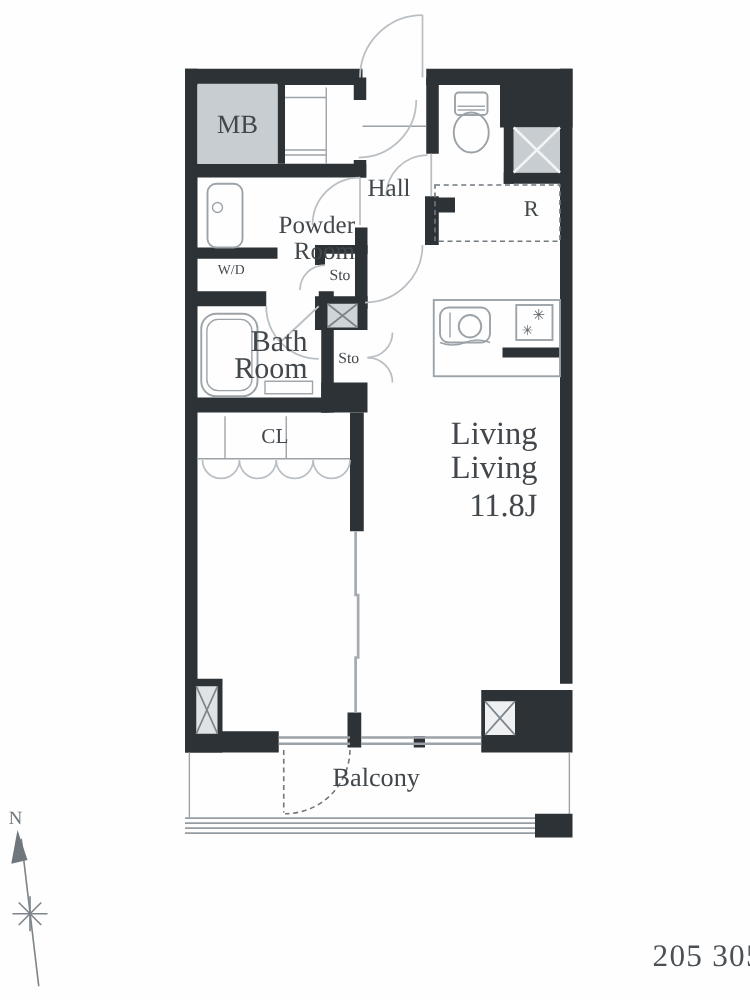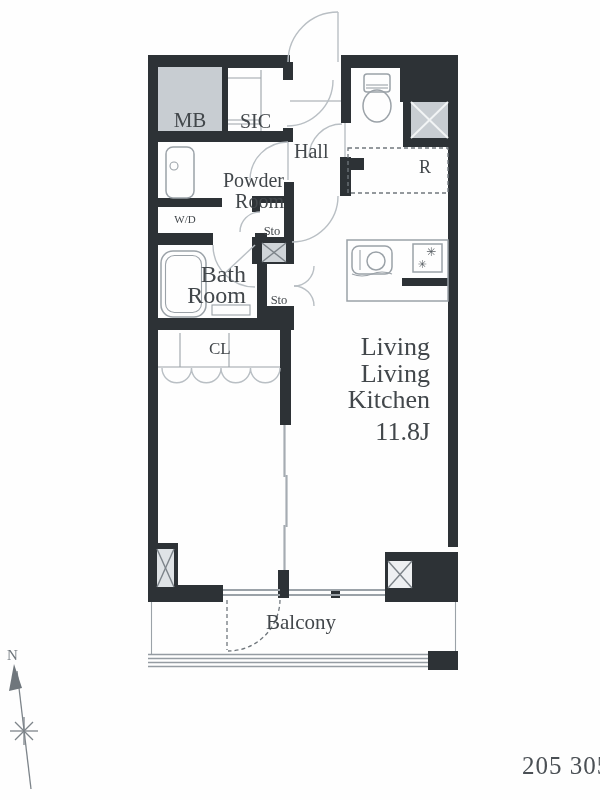--- a/index.html
+++ b/index.html
@@ -1,21 +1,21 @@
 <!DOCTYPE html>
 <html style="--wall: #2d3236; --fill-gray: #c8cdd2; --fill-gray-light: #dfe3e6; --line-gray: #9ba2a8; --arc-gray: #b9bfc4; --text: #42474b;"><head>
 <meta charset="utf-8">
 <style>
   html,body{margin:0;padding:0;background:#ffffff;}
   .page{position:relative;width:600px;height:800px;background:#fefefe;overflow:hidden;
         font-family:"Liberation Serif","DejaVu Serif",serif;}
   .wall{position:absolute;background:var(--wall,#2d3236);}
   .gbox{position:absolute;}
   .lbl{position:absolute;color:var(--text,#42474b);white-space:nowrap;line-height:1;}
-  .cbox{display:flex;align-items:flex-end;justify-content:center;text-align:center;}
+  .cbox{display:flex;align-items:center;justify-content:center;text-align:center;}
   .stack{display:flex;flex-direction:column;align-items:flex-end;text-align:center;}
   svg.overlay{position:absolute;left:0;top:0;}
   .fx{fill:none;stroke:var(--line-gray,#9ba2a8);stroke-width:1.5;}
   .fx2{fill:none;stroke:var(--line-gray,#9ba2a8);stroke-width:1.1;}
   .arc{fill:none;stroke:var(--arc-gray,#b9bfc4);stroke-width:1.4;}
   .dashed{fill:none;stroke:#71787e;stroke-width:1.3;stroke-dasharray:4 3;}
   .xw{stroke:#f2f4f5;stroke-width:2;}
   .xd{stroke:#7c8389;stroke-width:1.4;}
   .win{stroke:var(--line-gray,#9ba2a8);stroke-width:2;}
   .panel{stroke:#a6acb2;stroke-width:2.2;}
@@ -186,23 +186,20 @@
       <line class="comp" x1="10" y1="731" x2="38" y2="731"></line>
       <line class="comp" x1="24" y1="717" x2="24" y2="745"></line>
       <line class="comp" x1="15" y1="722" x2="33" y2="740"></line>
       <line class="comp" x1="33" y1="722" x2="15" y2="740"></line>
     </g>
   </svg>
 
   <div class="lbl cbox" style="left:158px;top:67px;width:64px;height:64px;font-size:21px">
       <span>MB</span>
     </div>
-  <div class="lbl cbox" style="left:228px;top:68px;width:55px;height:63px;font-size:20px">
-      <span>SIC</span>
-    </div>
   <div class="lbl" style="left:294px;top:141px;font-size:20px"><span>Hall</span></div>
   <div class="lbl stack" style="left:192px;top:170px;width:92px;font-size:20px;line-height:20.5px">
     <span>Powder</span>
     <span>Room</span>
   </div>
   <div class="lbl cbox" style="left:158px;top:207px;width:54px;height:18px;font-size:11px">
       <span>W/D</span>
     </div>
   <div class="lbl stack" style="left:176px;top:264px;width:70px;font-size:24px;line-height:20.5px">
     <span>Bath</span>
@@ -212,20 +209,19 @@
       <span>Sto</span>
     </div>
   <div class="lbl cbox" style="left:264px;top:266px;width:30px;height:40px;font-size:12.5px">
       <span>Sto</span>
     </div>
   <div class="lbl" style="left:209px;top:340px;font-size:17px"><span>CL</span></div>
   <div class="lbl" style="left:419px;top:158px;font-size:18px"><span>R</span></div>
   <div class="lbl stack" style="left:298px;top:334px;width:132px;font-size:26px;line-height:26.5px">
     <span>Living</span>
     <span>Living</span>
-    <span>Kitchen</span>
     <span style="margin-top:5px">11.8J</span>
   </div>
   <div class="lbl" style="left:266px;top:612px;font-size:21px"><span>Balcony</span></div>
   <div class="lbl" style="left:7px;top:648px;font-size:15px;color:#6f767c"><span>N</span></div>
   <div class="lbl" style="left:522px;top:753px;font-size:25px;letter-spacing:1px;color:#4b5055"><span>205 305</span></div>
 
 </div>
 
 </body></html>

